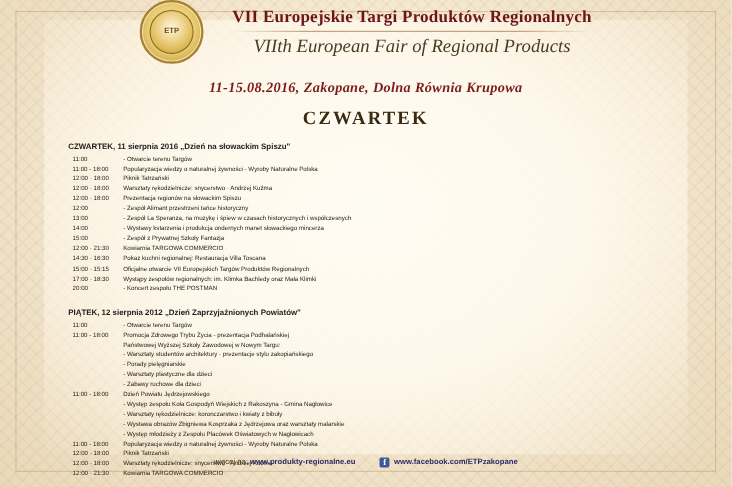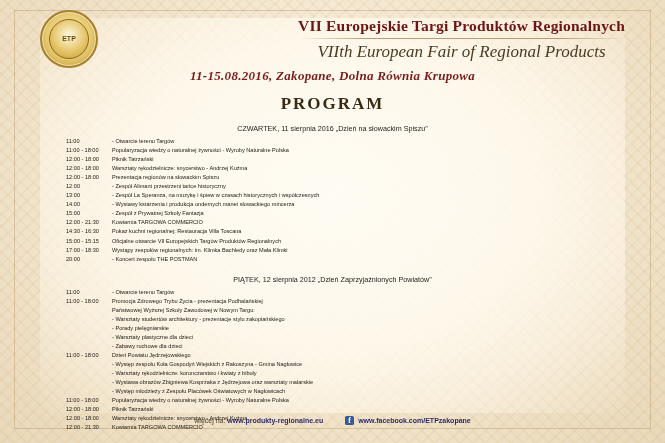--- a/index.html
+++ b/index.html
@@ -47,22 +47,22 @@
   .content {
     position: absolute;
     inset: 0;
     padding: 0;
   }
 
   
   .header {
     display: flex;
     align-items: center;
-    justify-content: space-between;
-    padding: 10px 40px 0 40px;
+    justify-content: center;
+    padding: 0 40px 0 40px;
     gap: 26px;
   }
   .logo {
     width: 54px;
     height: 54px;
     border-radius: 50%;
     background: radial-gradient(circle at 50% 45%, #fdf3d2 0%, #e7c96f 55%, #b8902f 100%);
     border: 2px solid #a9812c;
     display: flex;
     align-items: center;
@@ -100,20 +100,21 @@
   }
   .title-sub {
     font-family: "Liberation Serif", serif;
     font-size: 17px;
     font-style: italic;
     color: #4a3a22;
   }
 
   .datebar {
     text-align: center;
+    margin-top: 14px;
     font-family: "Liberation Serif", serif;
     font-size: 13px;
     font-weight: bold;
     color: #7a1c1c;
     font-style: italic;
     letter-spacing: 0.3px;
   }
 
   .program-title {
     text-align: center;
@@ -124,24 +125,23 @@
     letter-spacing: 2px;
     color: #3a2a14;
   }
 
   
   .days {
     margin: 10px 62px 0 62px;
   }
   .day-heading {
     font-size: 7.2px;
-    font-weight: normal;
+    font-weight: bold;
     color: #1d1d1d;
     margin-bottom: 4px;
-    text-align: center;
   }
   .entries {
     margin: 0 0 0 4px;
   }
   .entry {
     font-size: 5.6px;
     line-height: 1.62;
     color: #24201a;
     white-space: nowrap;
     overflow: hidden;
@@ -209,21 +209,21 @@
         <div class="logo-inner">ETP</div>
       </div>
       <div class="titles">
         <div class="title-main">VII Europejskie Targi Produktów Regionalnych</div>
         <div class="title-rule"></div>
         <div class="title-sub">VIIth European Fair of Regional Products</div>
       </div>
     </div>
 
     <div class="datebar">11-15.08.2016, Zakopane, Dolna Równia Krupowa</div>
-    <div class="program-title">PROGRAM</div>
+    <div class="program-title">CZWARTEK</div>
 
     <div class="days" id="days-container">
         <div class="day-block">
           <div class="day-heading">CZWARTEK, 11 sierpnia 2016 „Dzień na słowackim Spiszu"</div>
           <div class="entries">
             <div class="entry"><span class="time">11:00</span><span>- Otwarcie terenu Targów</span></div>
             <div class="entry"><span class="time">11:00 - 18:00</span><span>Popularyzacja wiedzy o naturalnej żywności - Wyroby Naturalne Polska</span></div>
             <div class="entry"><span class="time">12:00 - 18:00</span><span>Piknik Tatrzański</span></div>
             <div class="entry"><span class="time">12:00 - 18:00</span><span>Warsztaty rękodzielnicze: snycerstwo - Andrzej Kuźma</span></div>
             <div class="entry"><span class="time">12:00 - 18:00</span><span>Prezentacja regionów na słowackim Spiszu</span></div>

